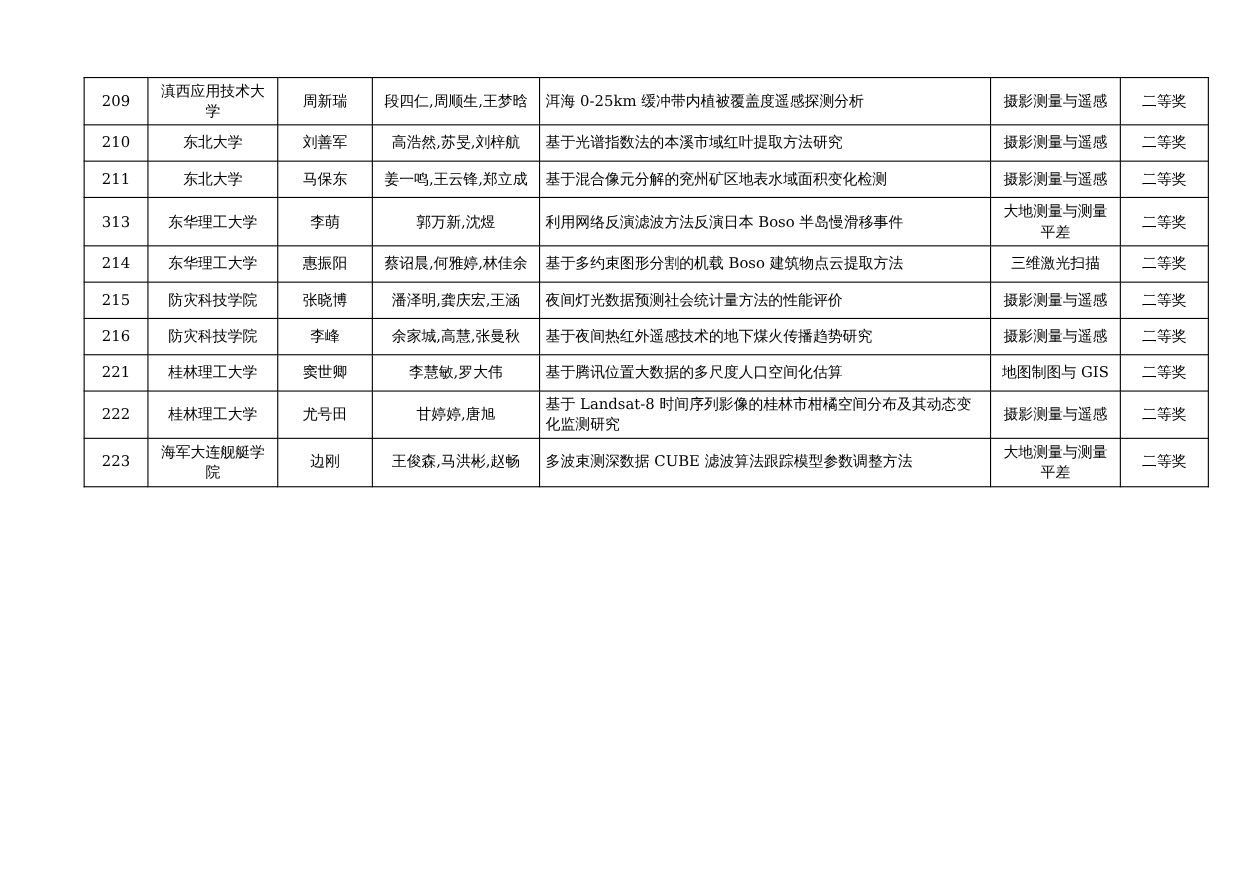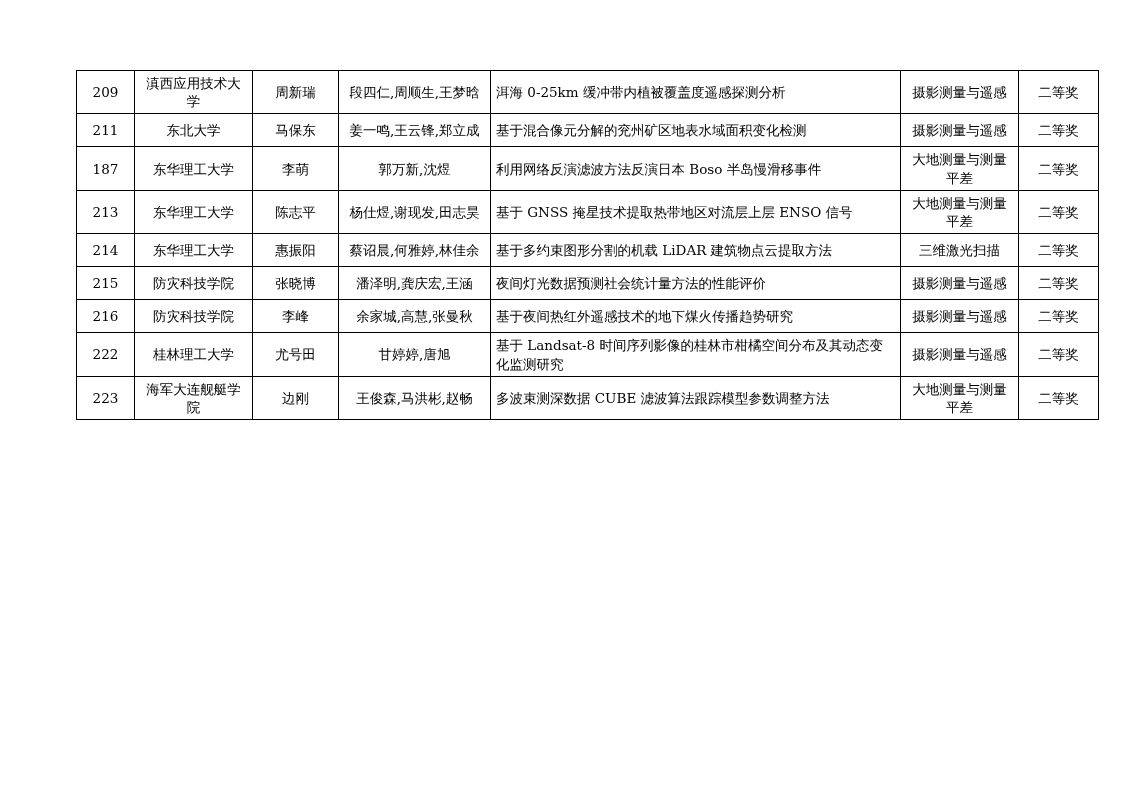--- a/index.html
+++ b/index.html
@@ -80,71 +80,80 @@
         <tr class="row-tall">
           <td class="no">209</td>
           <td class="org">滇西应用技术大学</td>
           <td class="first">周新瑞</td>
           <td class="co">段四仁,周顺生,王梦晗</td>
           <td class="title">洱海 0-25km 缓冲带内植被覆盖度遥感探测分析</td>
           <td class="field">摄影测量与遥感</td>
           <td class="prize">二等奖</td>
         </tr>
         <tr class="row-tall">
+          <td class="no">210</td>
+          <td class="org">东北大学</td>
+          <td class="first">刘善军</td>
+          <td class="co">高浩然,苏旻,刘梓航</td>
+          <td class="title">基于光谱指数法的本溪市域红叶提取方法研究</td>
+          <td class="field">摄影测量与遥感</td>
+          <td class="prize">二等奖</td>
+        </tr>
+        <tr class="row-tall">
           <td class="no">211</td>
           <td class="org">东北大学</td>
           <td class="first">马保东</td>
           <td class="co">姜一鸣,王云锋,郑立成</td>
           <td class="title">基于混合像元分解的兖州矿区地表水域面积变化检测</td>
           <td class="field">摄影测量与遥感</td>
           <td class="prize">二等奖</td>
         </tr>
         <tr class="row-tall">
-          <td class="no">187</td>
+          <td class="no">313</td>
           <td class="org">东华理工大学</td>
           <td class="first">李萌</td>
           <td class="co">郭万新,沈煜</td>
           <td class="title">利用网络反演滤波方法反演日本 Boso 半岛慢滑移事件</td>
           <td class="field">大地测量与测量平差</td>
           <td class="prize">二等奖</td>
         </tr>
         <tr class="row-tall">
-          <td class="no">213</td>
-          <td class="org">东华理工大学</td>
-          <td class="first">陈志平</td>
-          <td class="co">杨仕煜,谢现发,田志昊</td>
-          <td class="title">基于 GNSS 掩星技术提取热带地区对流层上层 ENSO 信号</td>
-          <td class="field">大地测量与测量平差</td>
-          <td class="prize">二等奖</td>
-        </tr>
-        <tr class="row-tall">
           <td class="no">214</td>
           <td class="org">东华理工大学</td>
           <td class="first">惠振阳</td>
           <td class="co">蔡诏晨,何雅婷,林佳余</td>
-          <td class="title">基于多约束图形分割的机载 LiDAR 建筑物点云提取方法</td>
+          <td class="title">基于多约束图形分割的机载 Boso 建筑物点云提取方法</td>
           <td class="field">三维激光扫描</td>
           <td class="prize">二等奖</td>
         </tr>
         <tr class="row-tall">
           <td class="no">215</td>
           <td class="org">防灾科技学院</td>
           <td class="first">张晓博</td>
           <td class="co">潘泽明,龚庆宏,王涵</td>
           <td class="title">夜间灯光数据预测社会统计量方法的性能评价</td>
           <td class="field">摄影测量与遥感</td>
           <td class="prize">二等奖</td>
         </tr>
         <tr class="row-tall">
           <td class="no">216</td>
           <td class="org">防灾科技学院</td>
           <td class="first">李峰</td>
           <td class="co">余家城,高慧,张曼秋</td>
           <td class="title">基于夜间热红外遥感技术的地下煤火传播趋势研究</td>
           <td class="field">摄影测量与遥感</td>
+          <td class="prize">二等奖</td>
+        </tr>
+        <tr class="row-tall">
+          <td class="no">221</td>
+          <td class="org">桂林理工大学</td>
+          <td class="first">窦世卿</td>
+          <td class="co">李慧敏,罗大伟</td>
+          <td class="title">基于腾讯位置大数据的多尺度人口空间化估算</td>
+          <td class="field">地图制图与 GIS</td>
           <td class="prize">二等奖</td>
         </tr>
         <tr class="row-tall">
           <td class="no">222</td>
           <td class="org">桂林理工大学</td>
           <td class="first">尤号田</td>
           <td class="co">甘婷婷,唐旭</td>
           <td class="title">基于 Landsat-8 时间序列影像的桂林市柑橘空间分布及其动态变化监测研究</td>
           <td class="field">摄影测量与遥感</td>
           <td class="prize">二等奖</td>

